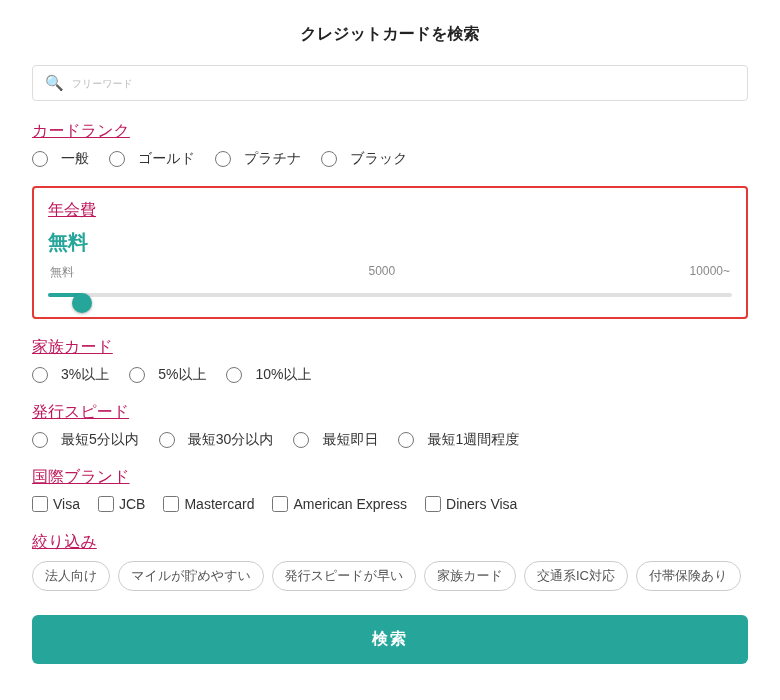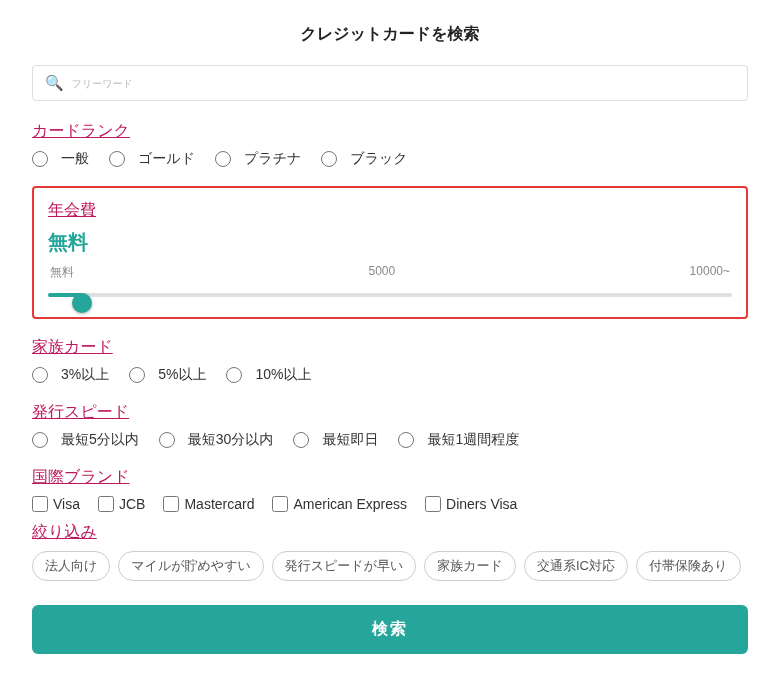--- a/index.html
+++ b/index.html
@@ -142,21 +142,21 @@
       background: #26a69a;
       border-radius: 50%;
       cursor: pointer;
       box-shadow: 0 1px 3px rgba(0,0,0,0.3);
     }
 
     .checkbox-group {
       display: flex;
       align-items: flex-end;
       gap: 18px;
-      margin-bottom: 10px;
+      margin-bottom: 20px;
       flex-wrap: wrap;
     }
 
     .checkbox-item {
       display: flex;
       align-items: center;
       gap: 5px;
       cursor: pointer;
       font-size: 14px;
       color: #333;

